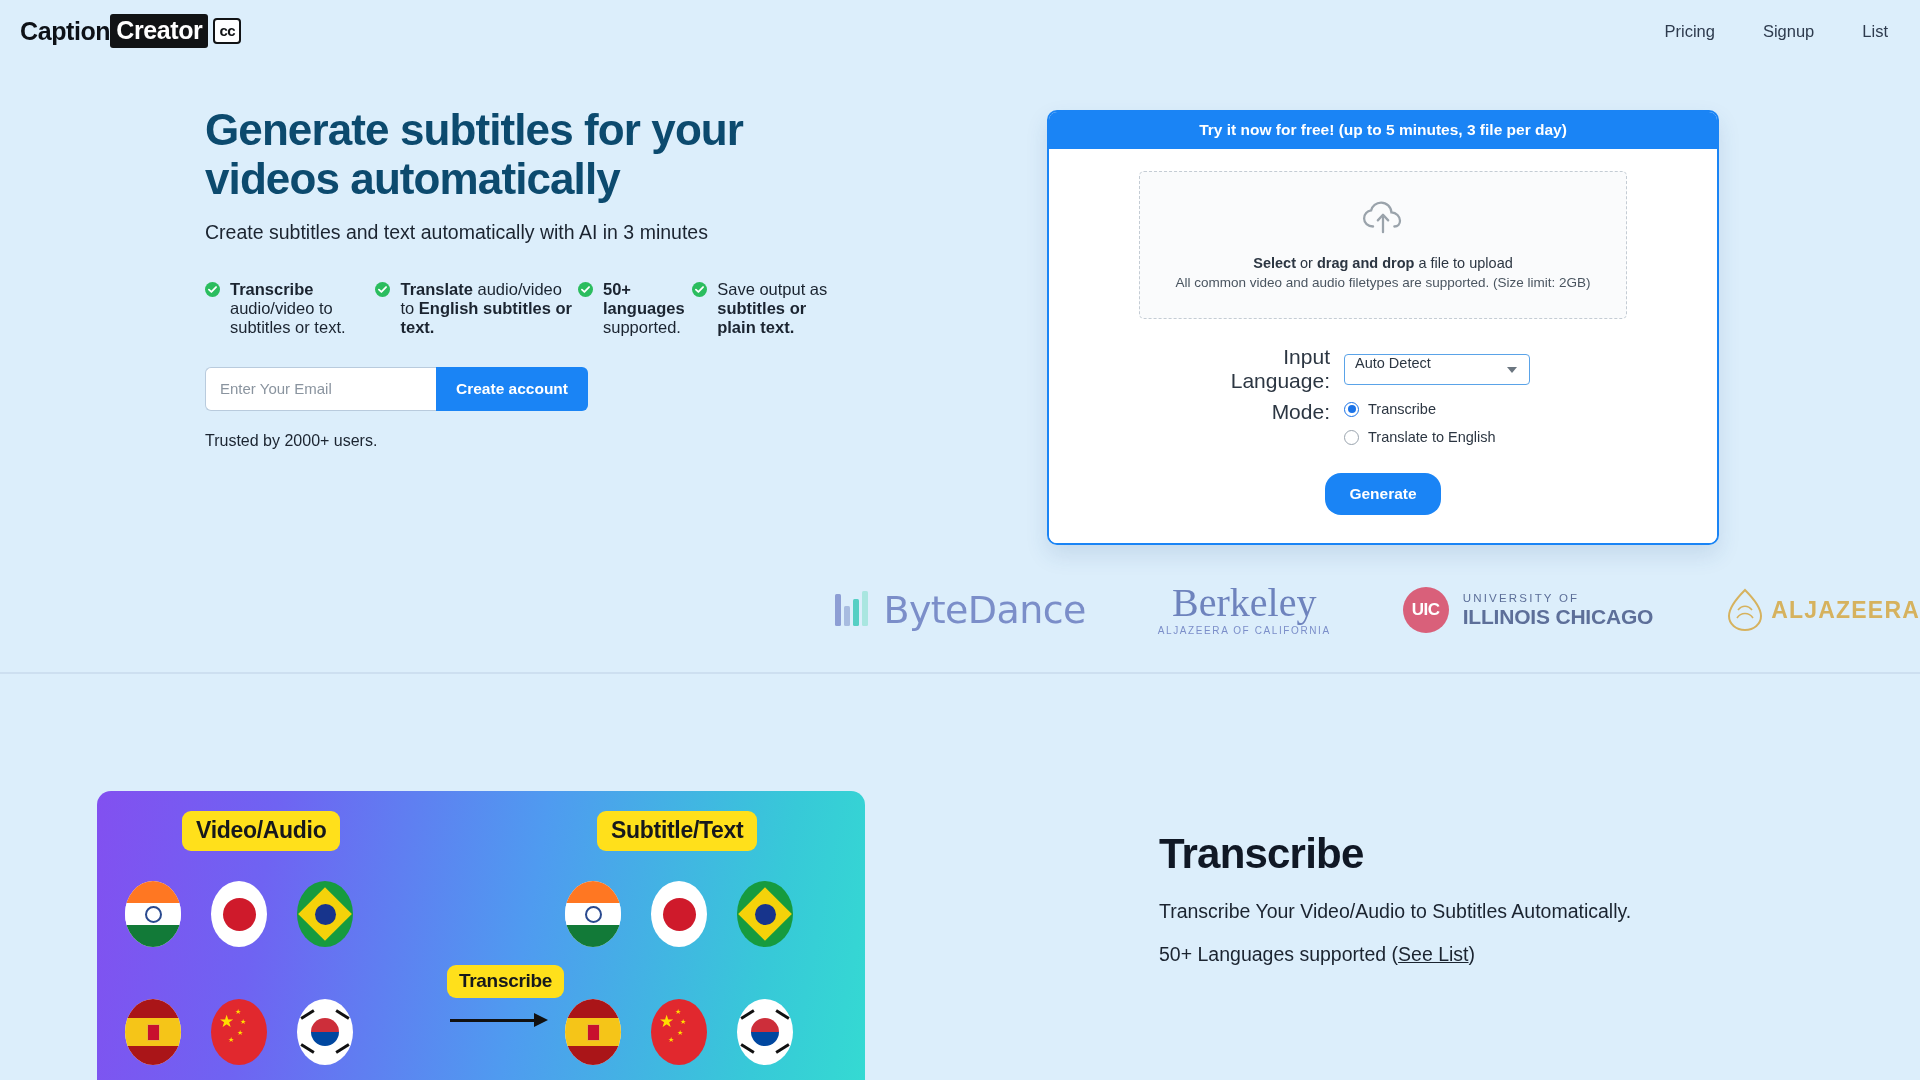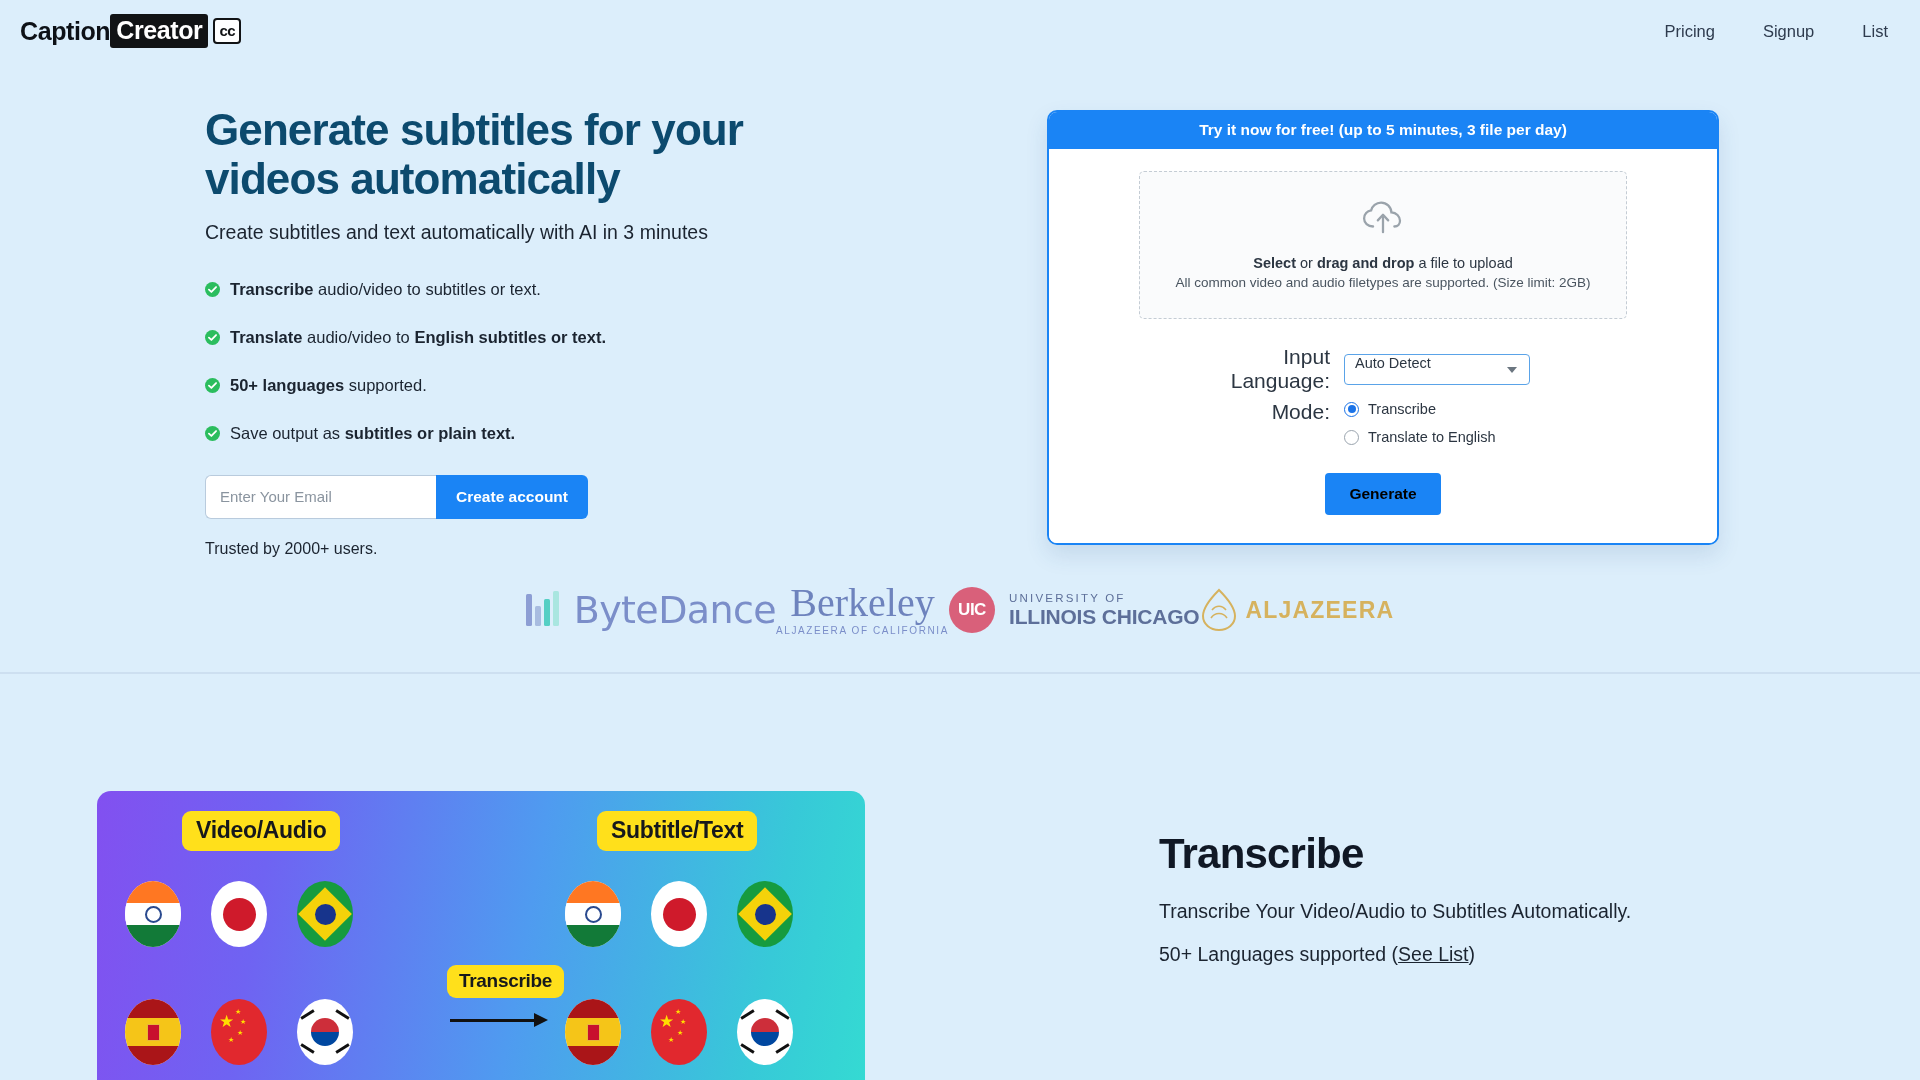--- a/index.html
+++ b/index.html
@@ -33,21 +33,21 @@
 
   
   .hero-left { position: absolute; left: 205px; top: 105px; width: 640px; }
   .hero-title {
     font-size: 44px; line-height: 1.12; font-weight: 700;
     color: #0c4a6e; letter-spacing: -0.9px;
   }
   .hero-sub {
     margin-top: 17px; font-size: 19.5px; color: #1b2430; font-weight: 400;
   }
-  .feature-list { margin-top: 36px; display: flex; flex-direction: column; gap: 27px; }
+  .feature-list { margin-top: 36px; display: flex; flex-direction: row; gap: 5px; }
   .feature-item { display: flex; align-items: flex-start; gap: 10px; font-size: 16.5px; color: #1b2430; }
   .check-icon { flex: 0 0 auto; margin-top: 2px; }
   .feature-text b { font-weight: 700; }
 
   .signup-row { margin-top: 30px; display: flex; width: 383px; height: 44px; }
   .email-input {
     flex: 1 1 auto; height: 44px; border: 1px solid #b9cbdd; border-right: none;
     border-radius: 6px 0 0 6px; background: #fff; padding: 0 14px;
     font-size: 15px; color: #1b2430; font-family: "Liberation Sans", sans-serif; outline: none;
   }
@@ -108,29 +108,29 @@
   .radio.checked { border: 1.6px solid #1a73e8; }
   .radio.checked::after {
     content: ""; position: absolute; left: 50%; top: 50%;
     width: 8px; height: 8px; margin: -4px 0 0 -4px;
     border-radius: 50%; background: #1a73e8;
   }
   .radio-label { font-size: 14.5px; color: #2c3642; }
   .mode-stack { display: flex; flex-direction: column; }
   .generate-wrap { display: flex; justify-content: center; margin-top: 22px; }
   .generate-btn {
-    background: #1a84f5; color: #000000; border: none; border-radius: 4px;
+    background: #1a84f5; color: #ffffff; border: none; border-radius: 16px;
     padding: 12px 24px; font-size: 15.5px; font-weight: 700; cursor: pointer;
     font-family: "Liberation Sans", sans-serif;
   }
 
   
   .logo-band {
     position: absolute; left: 0; top: 562px; width: 1920px; height: 96px;
-    display: flex; align-items: center; justify-content: center; 
+    display: flex; align-items: center; justify-content: flex-end; gap: 72px;
   }
   .brand { display: flex; align-items: center; }
   .bytedance-text {
     font-size: 38px; color: #7b8ec9; font-weight: 400; letter-spacing: -0.6px;
     margin-left: 12px; font-family: "DejaVu Sans", sans-serif;
   }
   .berkeley-wrap { display: flex; flex-direction: column; align-items: center; }
   .berkeley-word {
     font-family: Liberation Serif, serif; font-size: 40px; color: #6e83bd; line-height: 0.95;
   }

